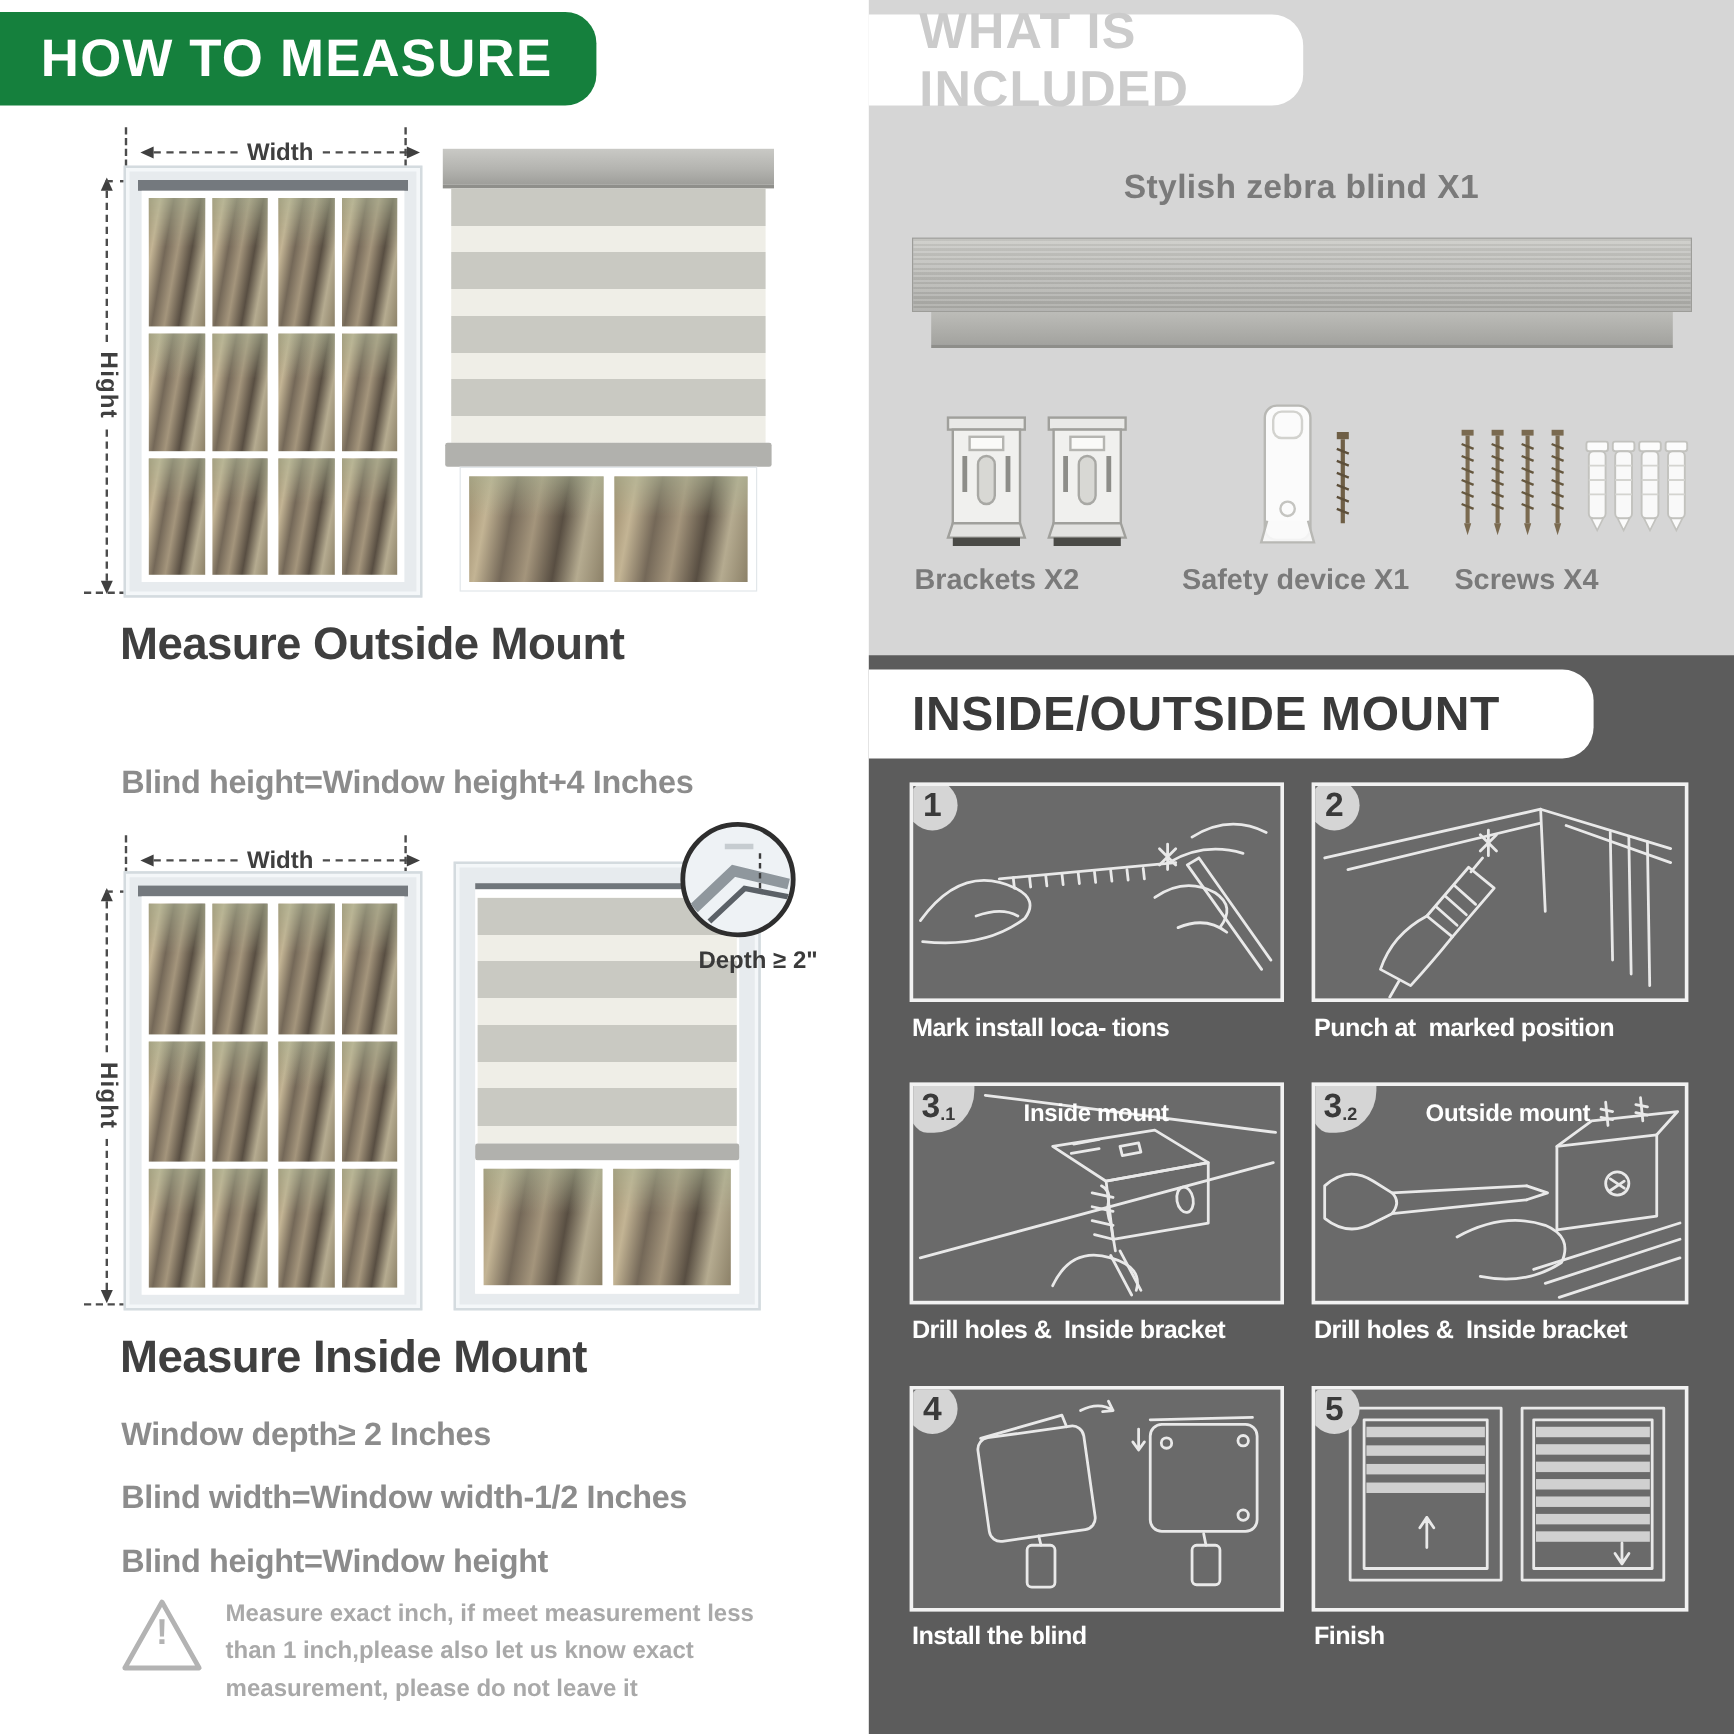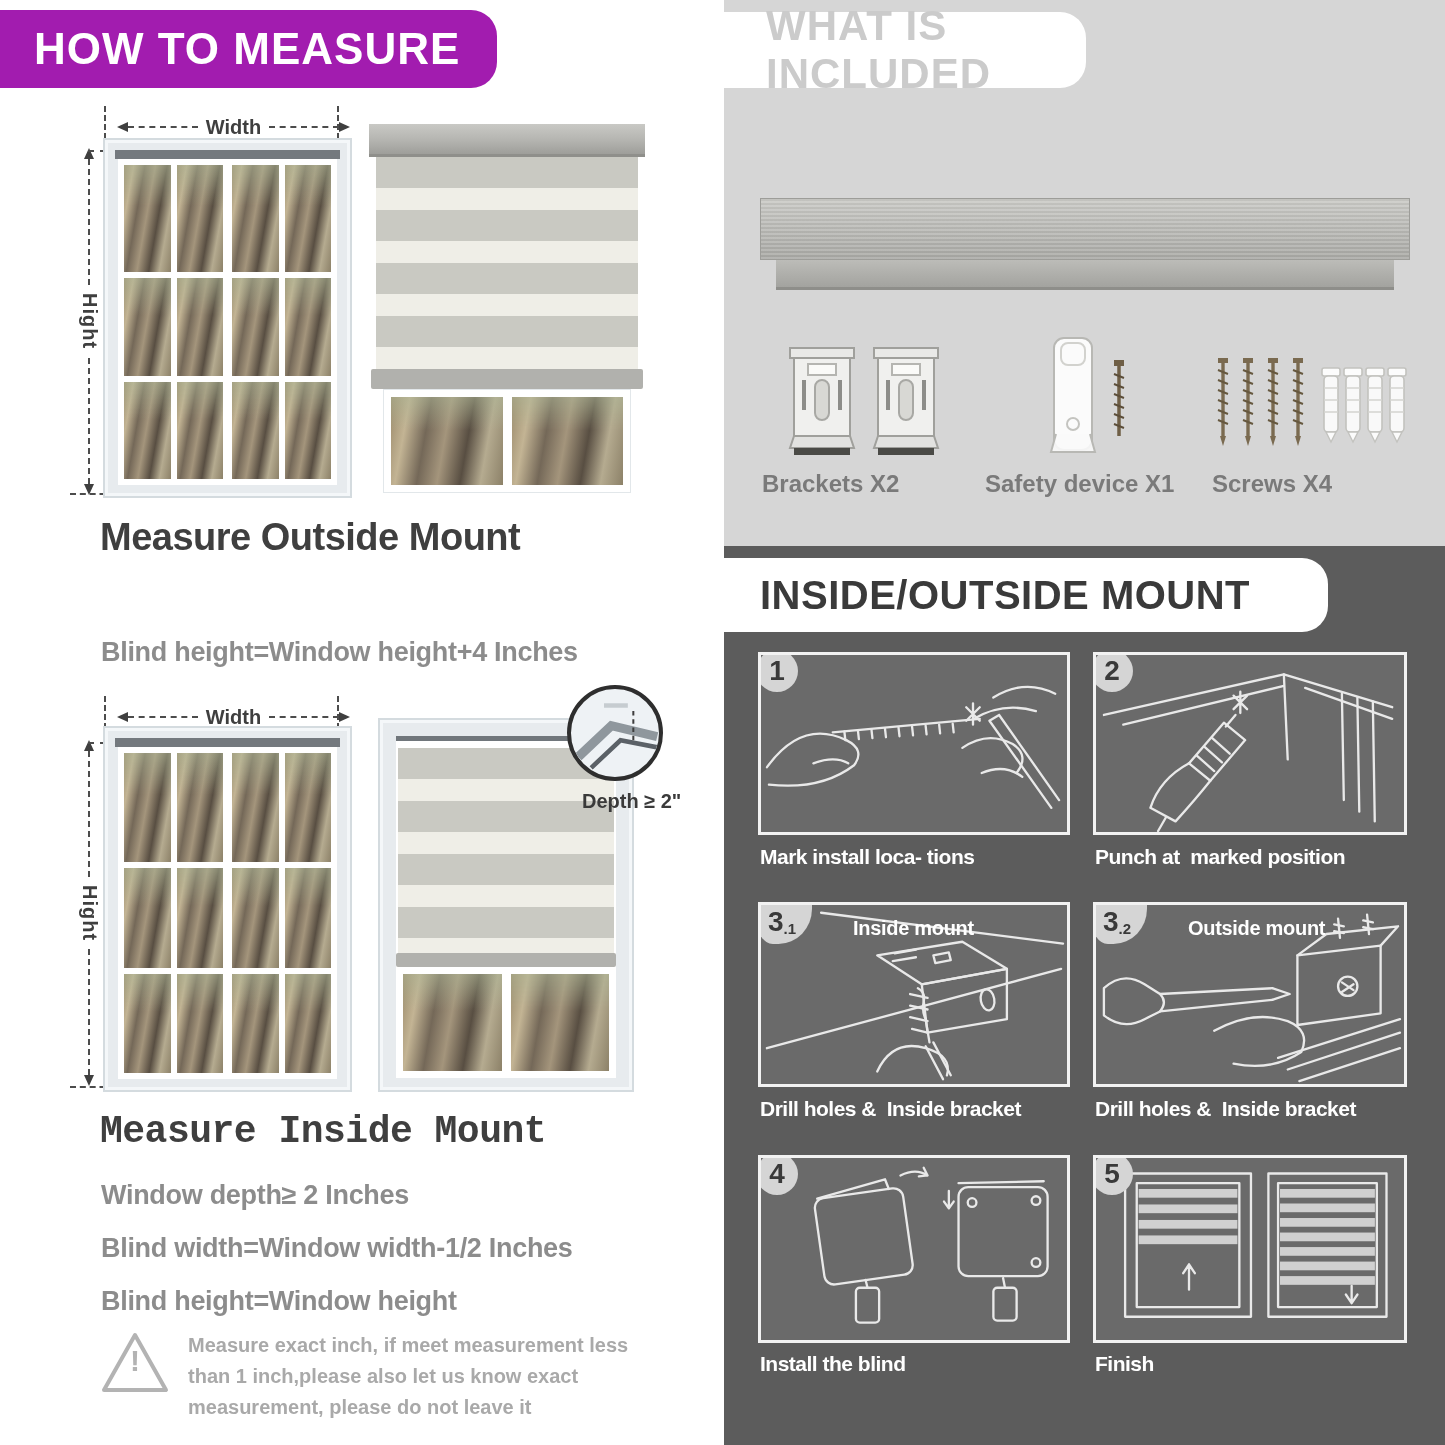--- a/index.html
+++ b/index.html
@@ -1,21 +1,21 @@
 <!DOCTYPE html>
 <html><head>
 <meta charset="utf-8">
 <style>
   html,body{margin:0;padding:0;background:#fff;}
   .page{position:relative;width:1445px;height:1445px;background:#ffffff;overflow:hidden;
         font-family:"Liberation Sans",sans-serif;}
   .abs{position:absolute;}
 
   
-  .banner-left{left:0;top:10px;width:497px;height:78px;background:#a21caf;
+  .banner-left{left:0;top:10px;width:497px;height:78px;background:#15803d;
     border-radius:0 26px 26px 0;display:flex;align-items:center;padding-left:34px;
     box-sizing:border-box;color:#fff;font-weight:700;font-size:44px;letter-spacing:1px;}
   .banner-included{left:724px;top:12px;width:362px;height:76px;background:#fff;
     border-radius:0 26px 26px 0;display:flex;align-items:center;padding-left:42px;
     box-sizing:border-box;color:#cbcbcb;font-weight:700;font-size:42px;letter-spacing:1px;}
   .banner-mount{left:724px;top:558px;width:604px;height:74px;background:#fff;
     border-radius:0 26px 26px 0;display:flex;align-items:center;padding-left:36px;
     box-sizing:border-box;color:#3a3a3a;font-weight:700;font-size:40px;letter-spacing:.5px;}
 
   
@@ -210,39 +210,40 @@
   <div class="abs magnifier" style="left:567px;top:685px;width:96px;height:96px;">
     <svg viewBox="0 0 96 96">
       <path d="M8,74 L44,40 L94,52" stroke="#8f979d" stroke-width="10" fill="none"></path>
       <path d="M22,86 L54,56 L96,64" stroke="#5b6167" stroke-width="5" fill="none"></path>
       <path d="M68,24 L68,56" stroke="#3d3d3d" stroke-width="2.2" stroke-dasharray="5 4" fill="none"></path>
       <path d="M36,18 L62,18" stroke="#c6ccd0" stroke-width="5" fill="none"></path>
     </svg>
   </div>
   <div class="abs depth-label" style="left:582px;top:790px;">Depth ≥ 2"</div>
 
-  <div class="abs h-measure" style="left:100px;top:1110px;font-family:Liberation Mono, monospace;">Measure Inside Mount</div>
+  <div class="abs h-measure" style="left:100px;top:1110px;">Measure Inside Mount</div>
   <div class="abs p-measure" style="left:101px;top:1180px;">Window depth≥ 2 Inches</div>
   <div class="abs p-measure" style="left:101px;top:1233px;">Blind width=Window width-1/2 Inches</div>
   <div class="abs p-measure" style="left:101px;top:1286px;">Blind height=Window height</div>
 
   <div class="abs note-row">
     <span class="tri-wrap">
       <svg viewBox="0 0 70 66" width="70" height="66">
         <path d="M35,5 L66,60 L4,60 Z" fill="none" stroke="#b3b3b3" stroke-width="4" stroke-linejoin="round"></path>
       </svg>
       <span class="tri-glyph">!</span>
     </span>
     <span class="note-text">Measure exact inch, if meet measurement less than 1 inch,please also let us know exact measurement, please do not leave it</span>
   </div>
 
   <div class="abs panel-included"></div>
   <div class="abs banner-included">
     <span>WHAT IS INCLUDED</span>
   </div>
+  <div class="abs product-label">Stylish zebra blind X1</div>
 
   <div class="abs hr-main"></div>
   <div class="abs hr-lip"></div>
 
   <svg class="abs" style="left:782px;top:344px;" width="164" height="120" viewBox="0 0 164 120">
     <g>
       <g transform="translate(8,0)">
         <rect x="0" y="4" width="64" height="10" fill="#e9e9e7" stroke="#a0a09c" stroke-width="2"></rect>
         <rect x="4" y="14" width="56" height="78" fill="#f0f0ee" stroke="#a0a09c" stroke-width="2"></rect>
         <rect x="18" y="20" width="28" height="11" fill="#fafaf8" stroke="#b5b5b1" stroke-width="2"></rect>

